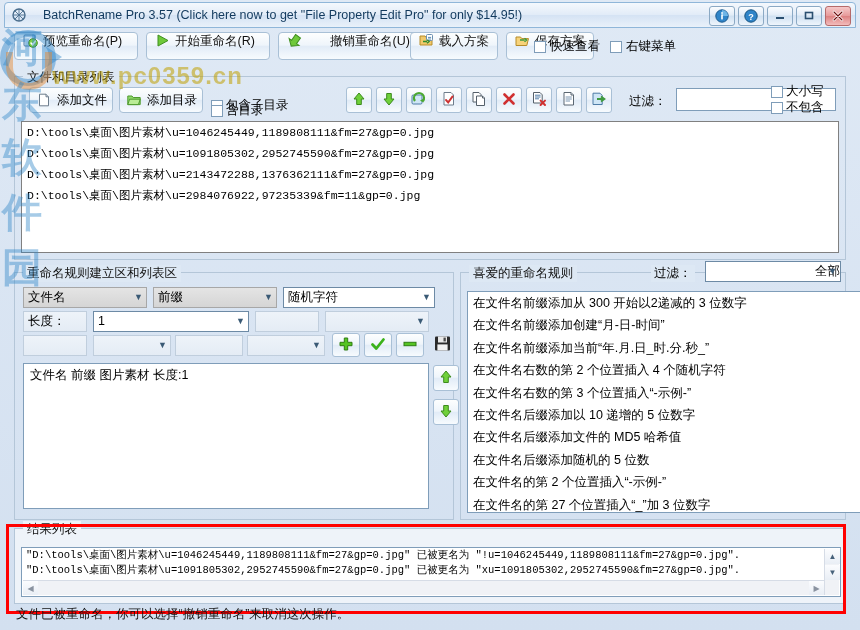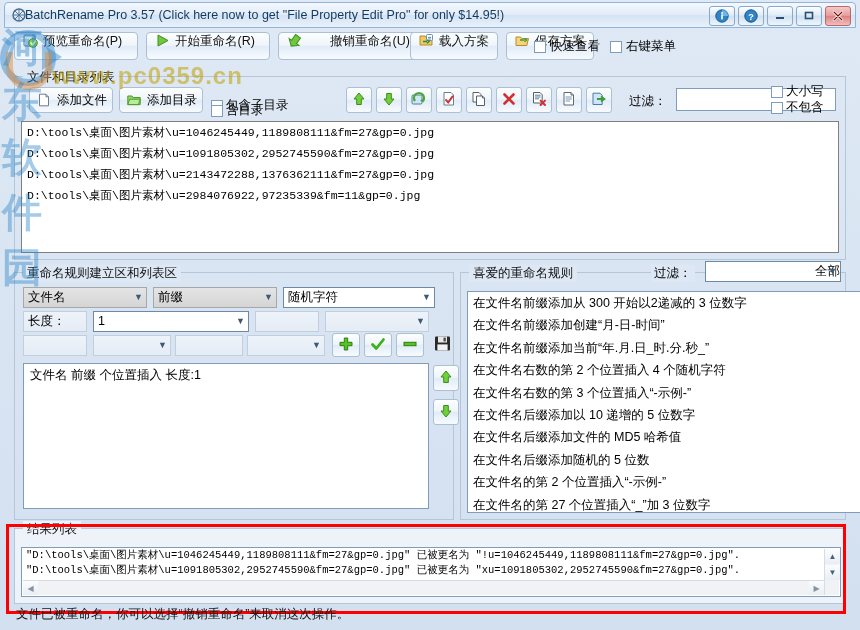--- a/index.html
+++ b/index.html
@@ -18,21 +18,21 @@
     position:absolute;left:4px;top:2px;width:852px;height:26px;
     background:linear-gradient(180deg,#f4f8fd 0%,#e2ecf8 48%,#d5e3f4 52%,#e9f1fa 100%);
     border:1px solid #8fb6d9;border-radius:4px 4px 0 0;
     box-sizing:border-box;
   }
   .title-ico{
     position:absolute;left:6px;top:4px;width:16px;height:16px;
     font-size:13px;line-height:16px;text-align:center;color:#4a6d8c;
   }
   .title-text{
-    position:absolute;left:20px;top:4px;height:17px;line-height:17px;
+    position:absolute;left:38px;top:4px;height:17px;line-height:17px;
     font-size:12.5px;color:#123a5e;white-space:nowrap;
   }
   .winbtns{position:absolute;right:4px;top:3px;height:21px;display:flex;gap:3px;}
   .wbtn{
     width:26px;height:20px;border:1px solid #8ba9c4;border-radius:3px;
     background:linear-gradient(180deg,#fbfdff 0%,#e2ecf7 45%,#cfe0f1 50%,#eef5fc 100%);
     display:flex;align-items:center;justify-content:center;font-size:11px;color:#1a3c5c;
     box-sizing:border-box;
   }
   .wbtn.close{background:linear-gradient(180deg,#f6c9c9 0%,#e79b9b 48%,#dd8282 52%,#f3bcbc 100%);
@@ -467,21 +467,21 @@
         <svg width="17" height="17" viewBox="0 0 17 17">
             <rect x="1" y="1.5" width="15" height="14" rx="1" fill="#2b2b2b"></rect>
             <rect x="4" y="1.5" width="9" height="6" fill="#e9e9e9"></rect>
             <rect x="9.5" y="2.6" width="2.3" height="3.8" fill="#4a4a4a"></rect>
             <rect x="3.4" y="9.4" width="10.2" height="6.1" fill="#f2f2f2"></rect>
           </svg>
       </span>
     </div>
 
     <div class="rulelist">
-      <div class="ritem">文件名 前缀 个位置插入 长度:1</div>
+      <div class="ritem">文件名 前缀 图片素材 长度:1</div>
     </div>
     <div class="ibtn" style="left:418px;top:92px;width:26px;height:26px;">
       <span>
         <svg width="16" height="16" viewBox="0 0 16 16">
             <path d="M8 2 L13 8 L10.3 8 L10.3 13.5 L5.7 13.5 L5.7 8 L3 8 Z" fill="#6fd03a" stroke="#3d8a1d"></path>
           </svg>
       </span>
     </div>
     <div class="ibtn" style="left:418px;top:126px;width:26px;height:26px;">
       <span>

